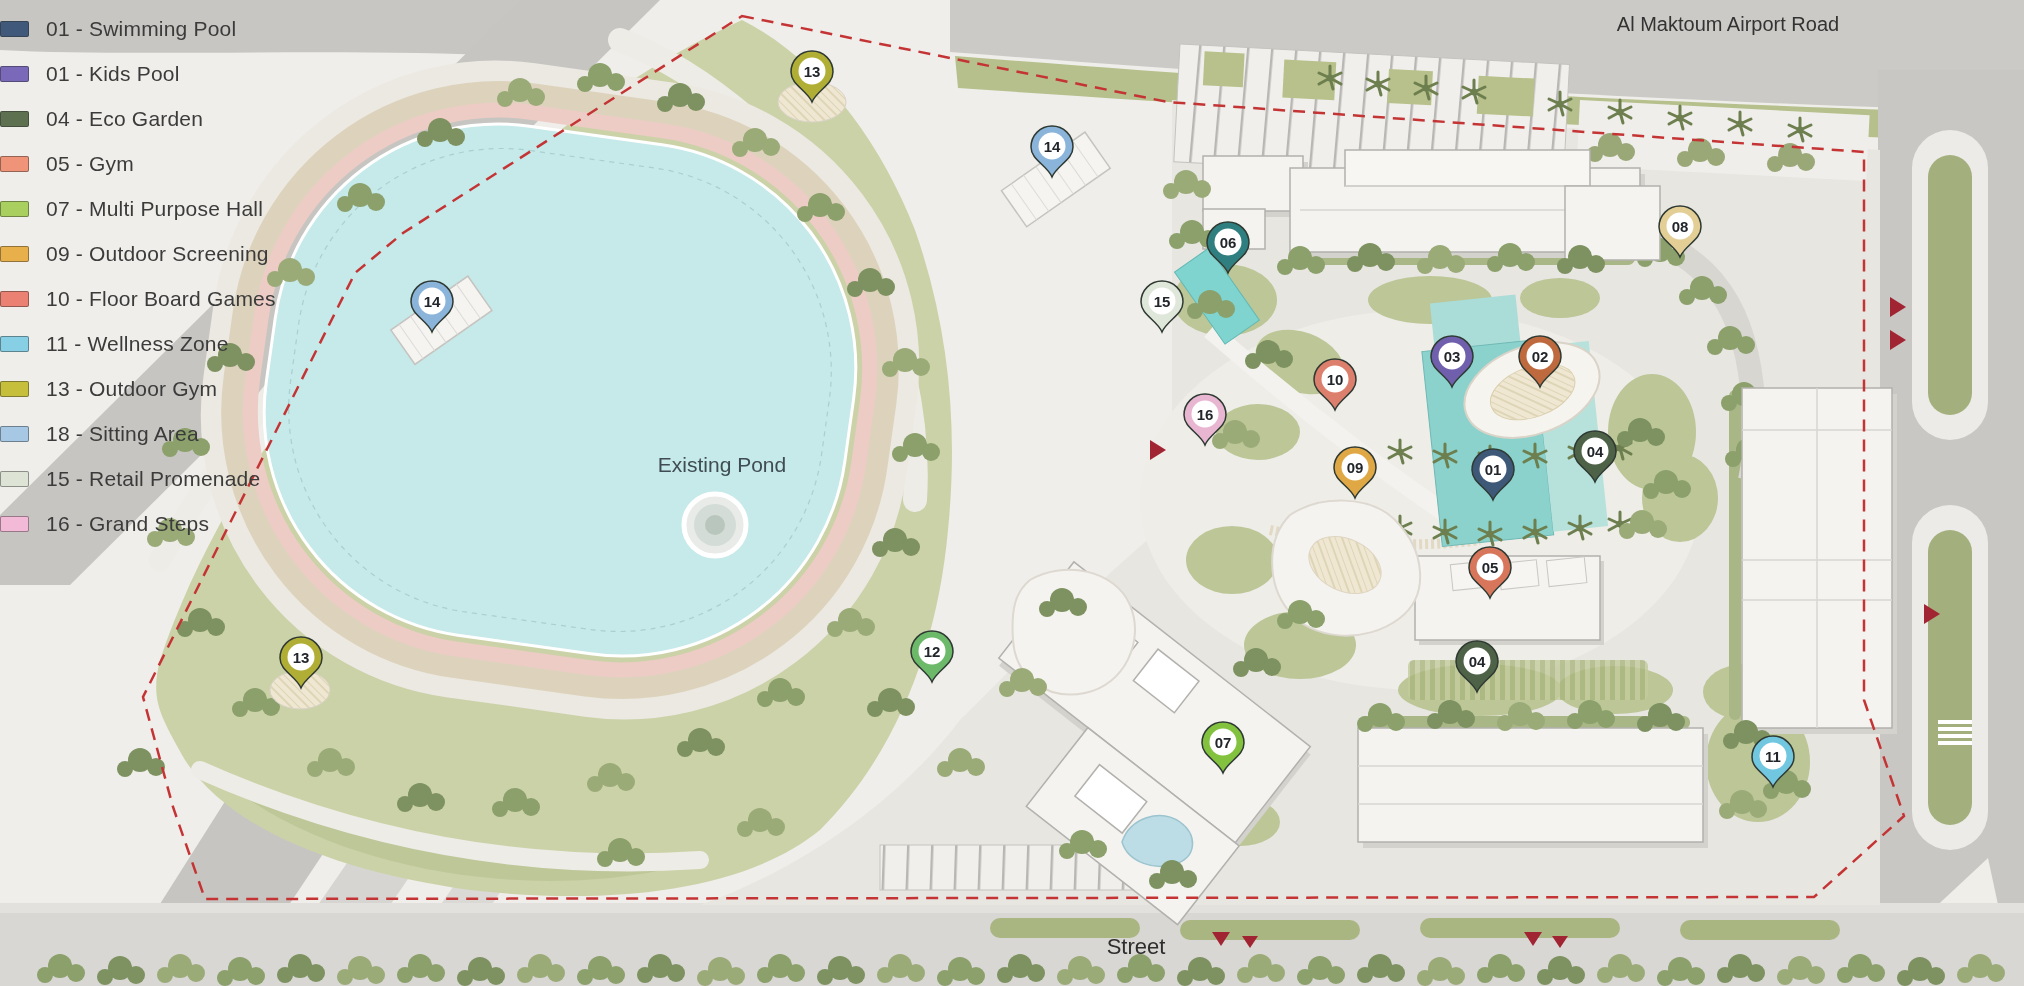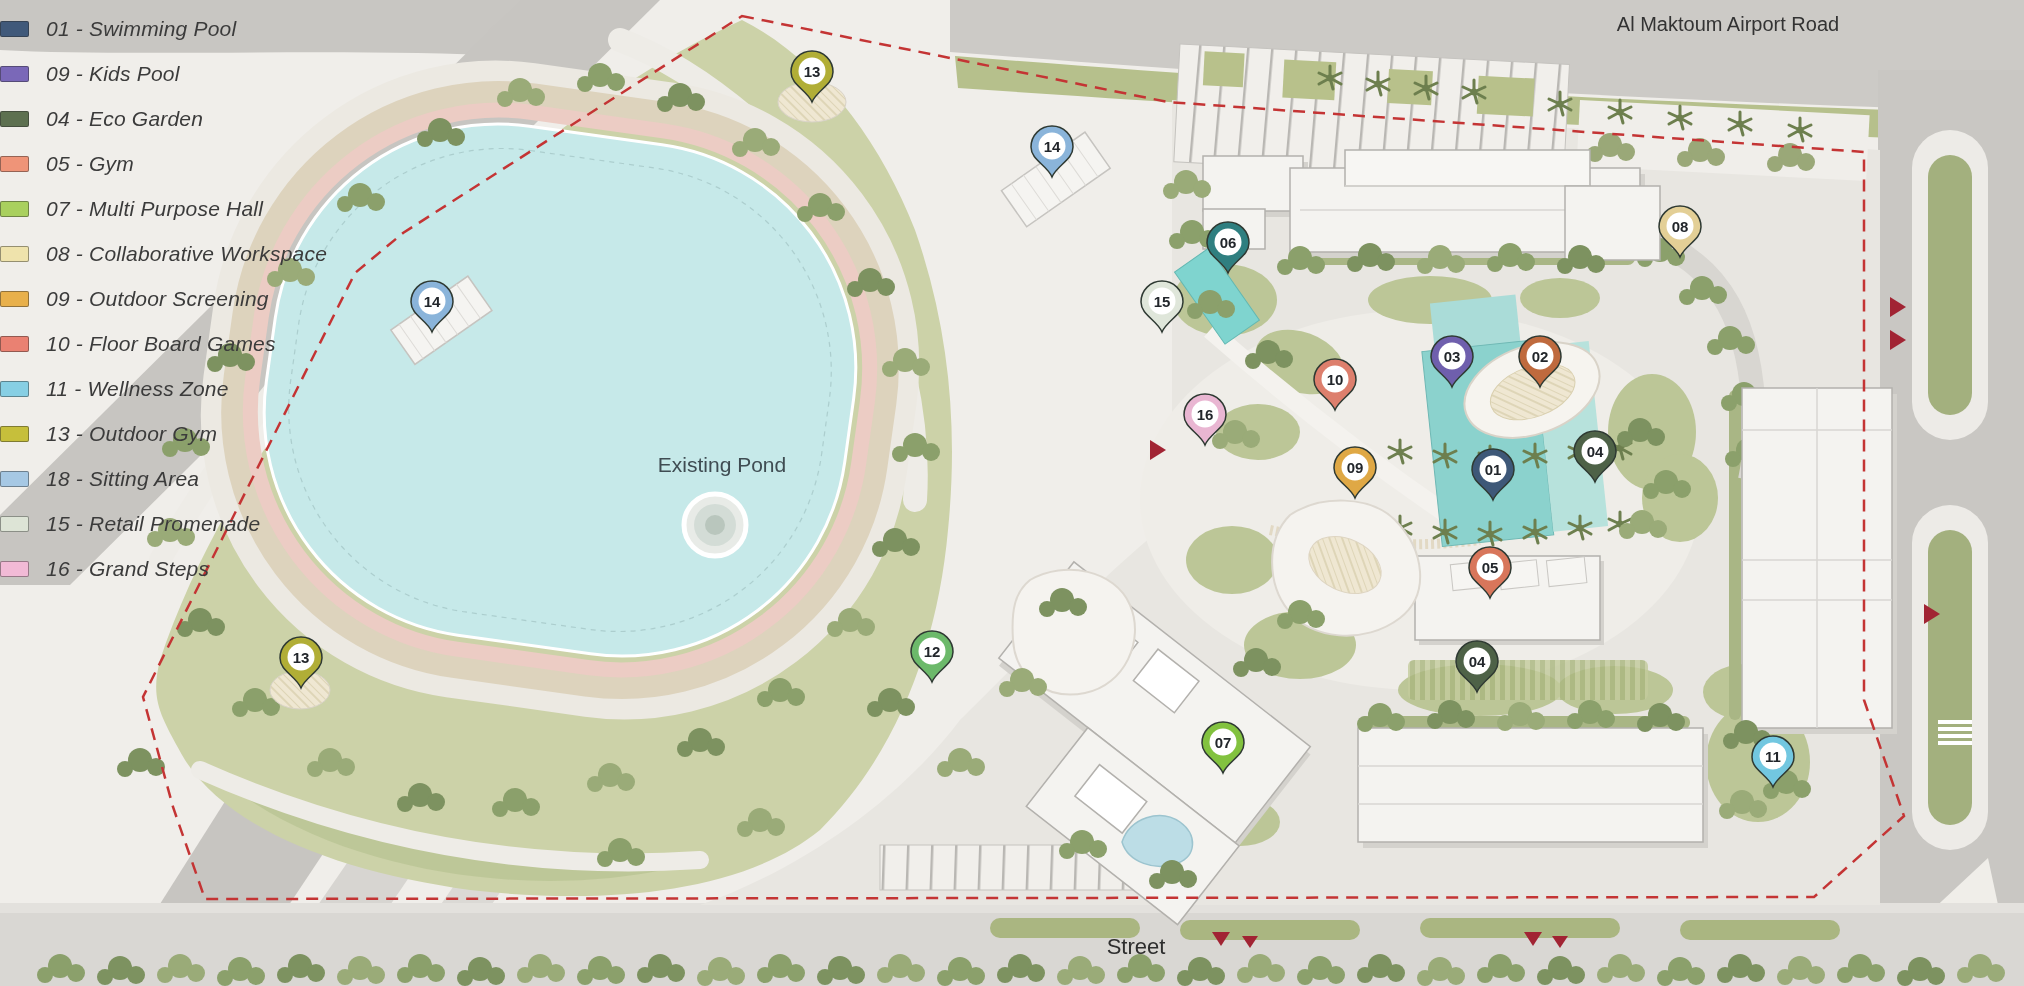--- a/index.html
+++ b/index.html
@@ -1,20 +1,20 @@
 <!DOCTYPE html>
 <html><head>
 <meta charset="utf-8">
 <style>
   html,body{margin:0;padding:0;background:#e8e6e2;}
   .stage{position:relative;width:2024px;height:986px;overflow:hidden;background:#f0eeea;
          font-family:"Liberation Sans",sans-serif;}
   .stage svg{position:absolute;inset:0;display:block;}
   svg text{font-family:"Liberation Sans",sans-serif;}
-  .legend{position:absolute;top:6px;left:0;z-index:5;font-style:italic;}
+  .legend{position:absolute;top:6px;left:0;z-index:5;}
   .legend-item{display:flex;align-items:center;height:45px;}
   .swatch{width:29px;height:16px;border:1px solid rgba(40,40,40,.45);border-radius:2px;
           flex:0 0 auto;box-sizing:border-box;}
   .legend-label{margin-left:17px;font-size:21px;color:#3b3b3b;letter-spacing:.2px;white-space:nowrap;}
   .road-label{fill:#333;font-size:20px;}
   .map-label{fill:#3f4c52;font-size:21px;}
   .pin-num{font-size:15px;font-weight:bold;fill:#22262b;}
 </style>
 </head>
 <body>
@@ -474,43 +474,39 @@
 <div class="legend">
   <div id="legend-list">
   <div class="legend-item">
     <span class="swatch" style="background: rgb(64, 89, 122);"></span>
     <span class="legend-label">01 - Swimming Pool</span>
   </div>
 
 
   <div class="legend-item">
     <span class="swatch" style="background: rgb(122, 104, 184);"></span>
-    <span class="legend-label">09 - Kids Pool</span>
+    <span class="legend-label">01 - Kids Pool</span>
   </div>
 
   <div class="legend-item">
     <span class="swatch" style="background: rgb(93, 112, 80);"></span>
     <span class="legend-label">04 - Eco Garden</span>
   </div>
 
   <div class="legend-item">
     <span class="swatch" style="background: rgb(239, 148, 120);"></span>
     <span class="legend-label">05 - Gym</span>
   </div>
 
 
   <div class="legend-item">
     <span class="swatch" style="background: rgb(169, 208, 94);"></span>
     <span class="legend-label">07 - Multi Purpose Hall</span>
   </div>
 
-  <div class="legend-item">
-    <span class="swatch" style="background: rgb(239, 227, 172);"></span>
-    <span class="legend-label">08 - Collaborative Workspace</span>
-  </div>
 
   <div class="legend-item">
     <span class="swatch" style="background: rgb(232, 176, 75);"></span>
     <span class="legend-label">09 - Outdoor Screening</span>
   </div>
 
   <div class="legend-item">
     <span class="swatch" style="background: rgb(234, 129, 114);"></span>
     <span class="legend-label">10 - Floor Board Games</span>
   </div>

